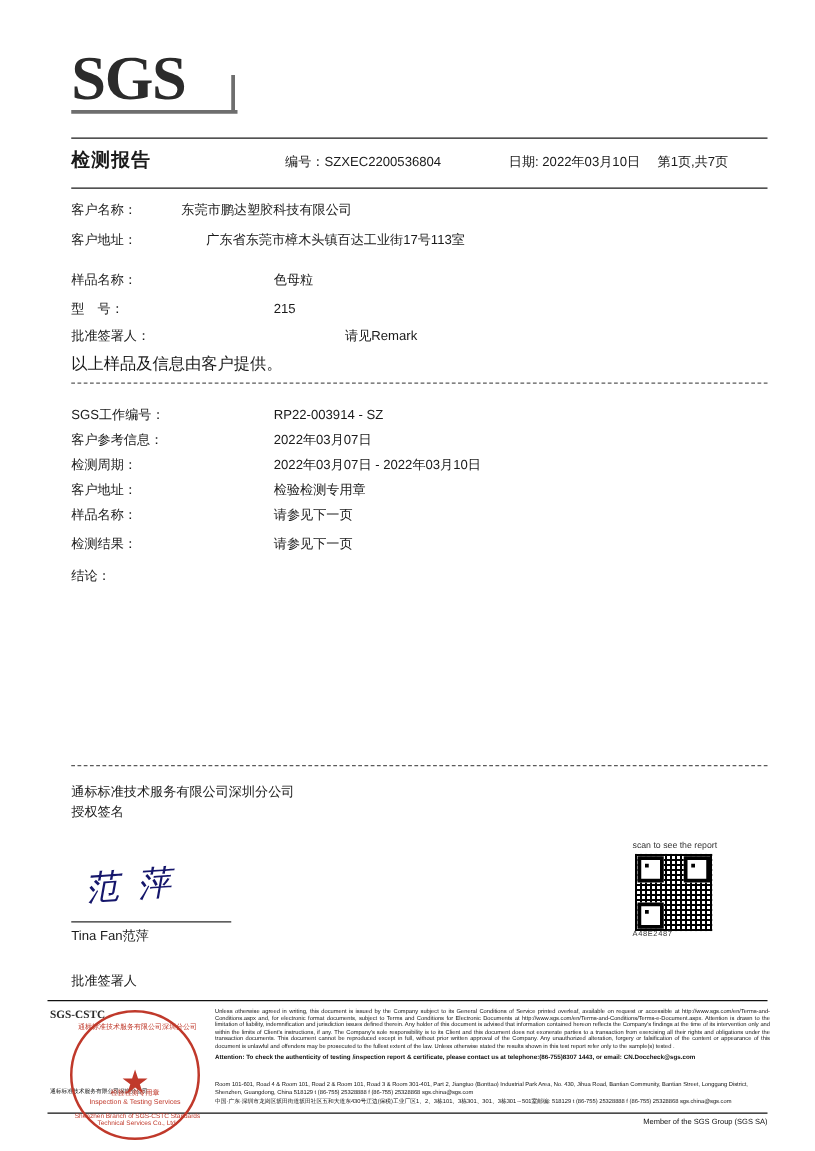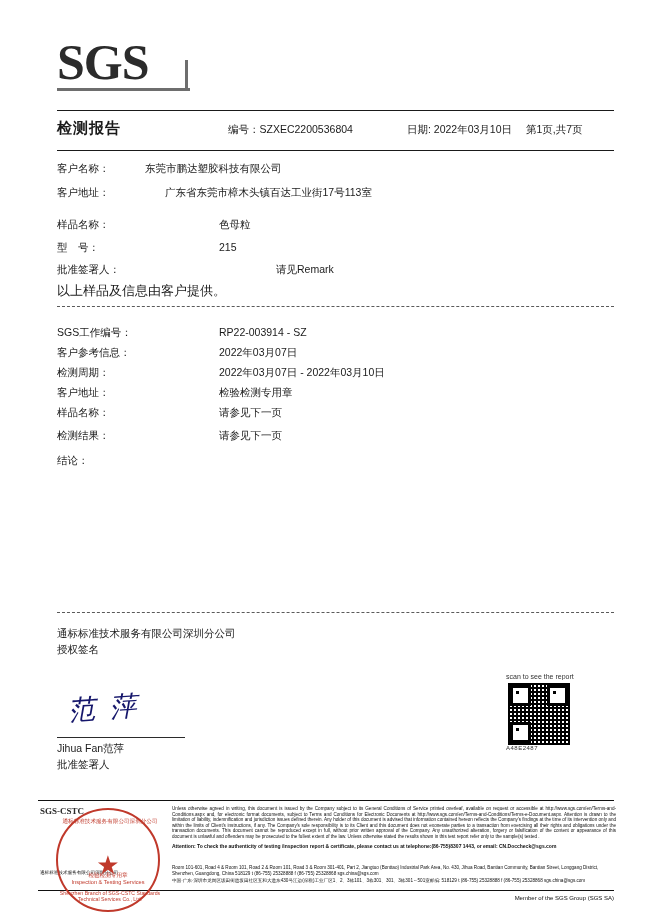--- a/index.html
+++ b/index.html
@@ -179,21 +179,21 @@
   }
   .sig-name {
     position: absolute;
     left: 57px;
     top: 742px;
     font-size: 10.5px;
   }
   .sig-role {
     position: absolute;
     left: 57px;
-    top: 758px;
+    top: 778px;
     font-size: 10.5px;
   }
 
   
   .qr-caption {
     position: absolute;
     left: 506px;
     top: 673px;
     font-size: 7px;
     color: #333;
@@ -436,21 +436,21 @@
   </div>
 
   <div class="concl-lbl">结论：</div>
 
   <div class="dashed" style="top:612px;"></div>
 
   <div class="sig-company">通标标准技术服务有限公司深圳分公司</div>
   <div class="sig-auth">授权签名</div>
   <div class="sig-script">范 萍</div>
   <div class="sig-underline"></div>
-  <div class="sig-name">Jihua Fan范萍</div>
+  <div class="sig-name">Tina Fan范萍</div>
   <div class="sig-role">批准签署人</div>
 
   <div class="qr-caption">scan to see the report</div>
   <div class="qr-box">
     <span class="qr-eye" style="left:2px; top:2px;">
         <i></i>
       </span>
     <span class="qr-eye" style="right:2px; top:2px;">
         <i></i>
       </span>

